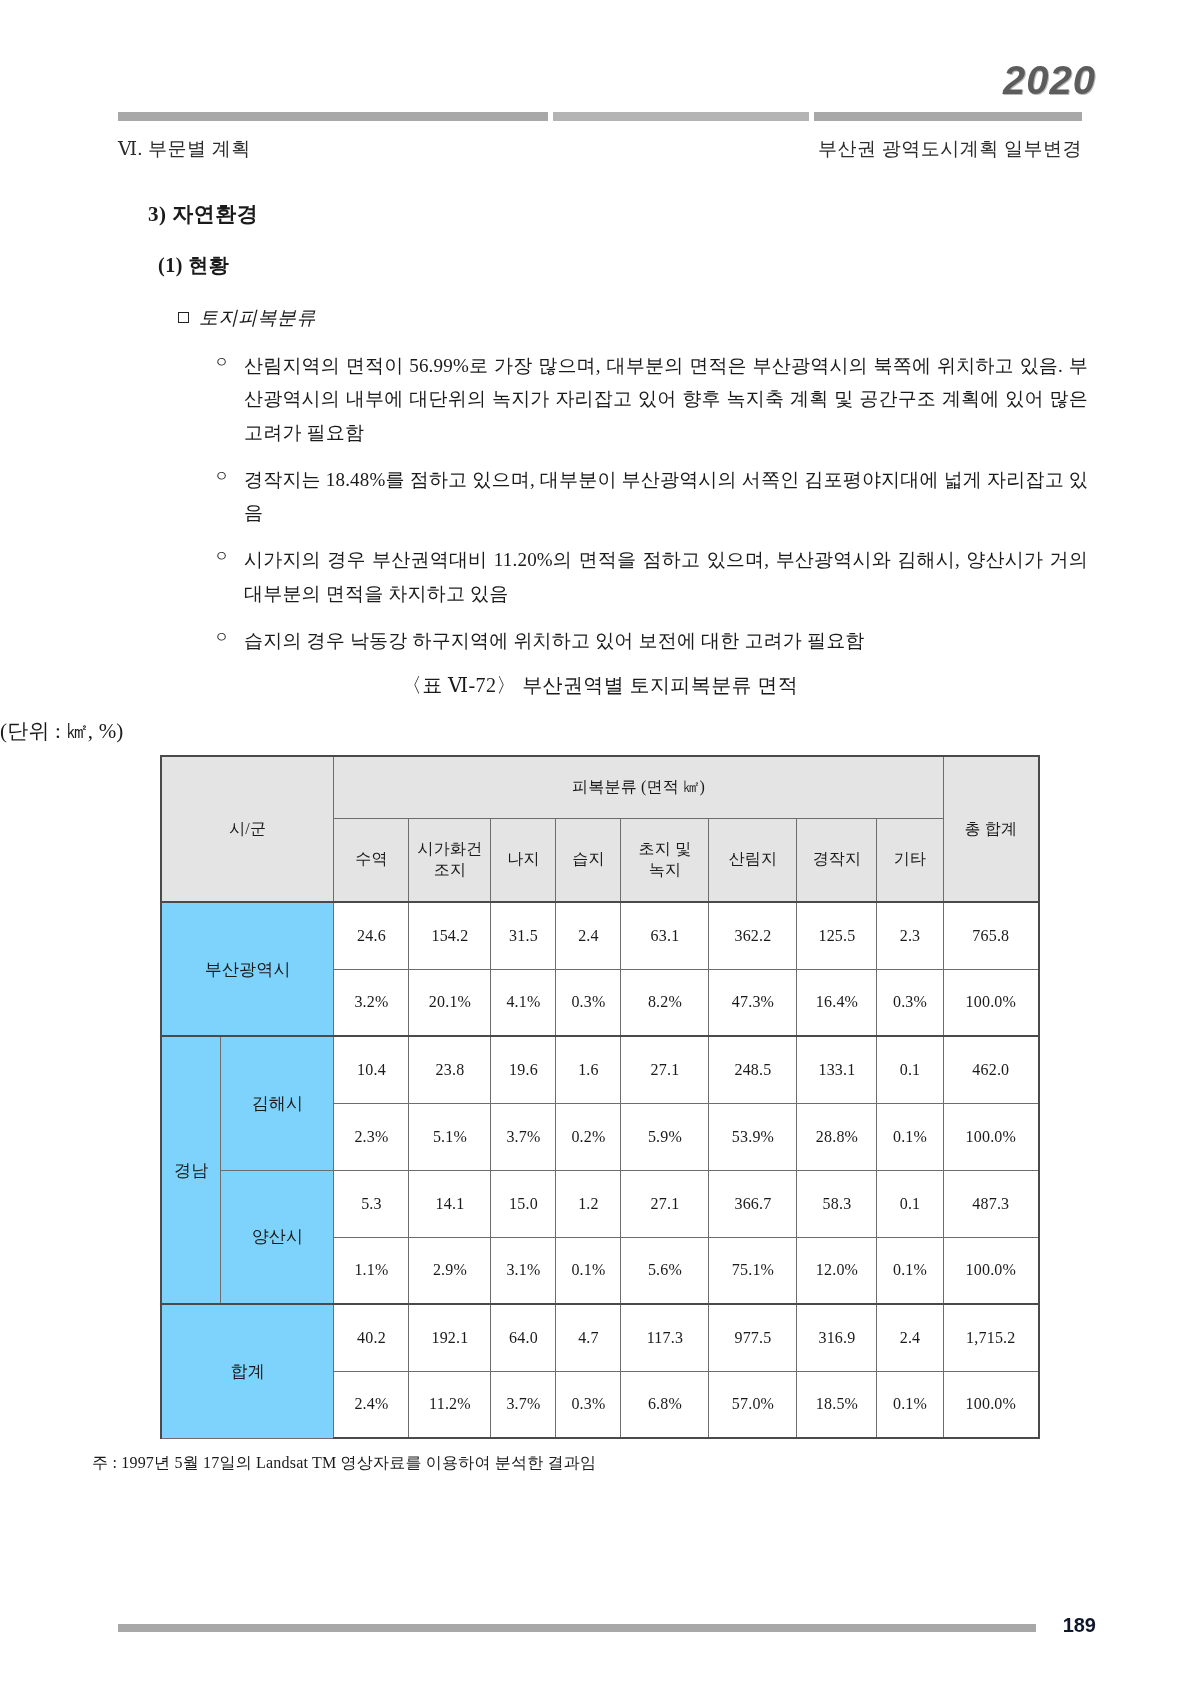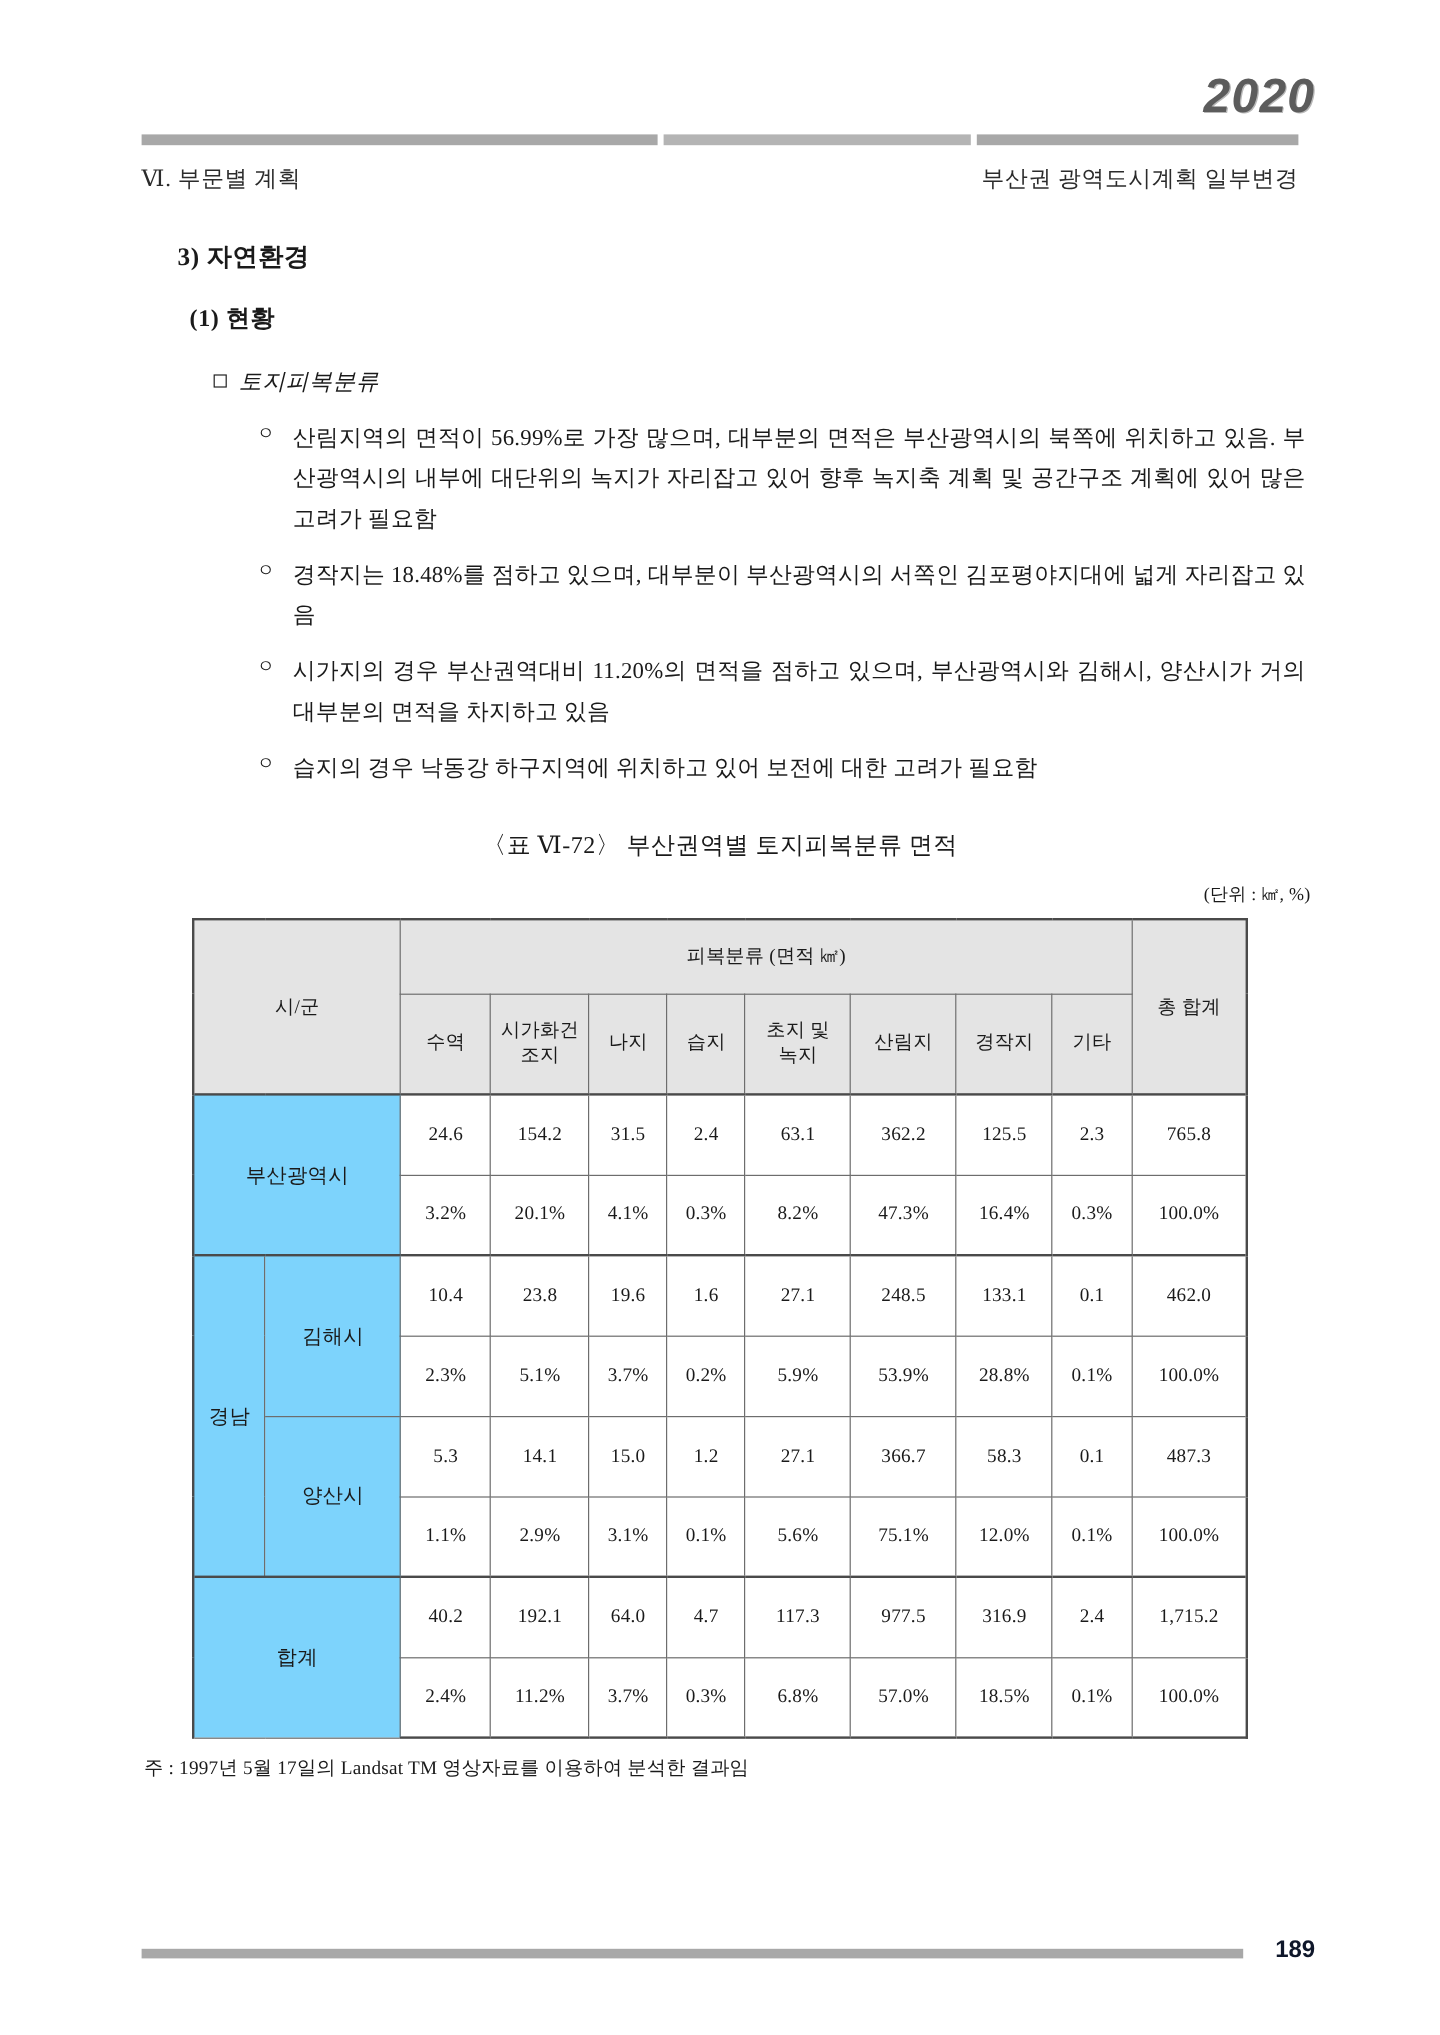--- a/index.html
+++ b/index.html
@@ -107,31 +107,30 @@
   }
   ul.bullets > li .marker {
     position: absolute;
     left: 214px;
     top: 0;
     font-size: 15px;
     line-height: 1.75;
   }
 
   
-  .table-block { margin-top: 34px; }
+  .table-block { margin-top: 15px; }
   .table-caption {
     text-align: center;
     font-size: 20px;
     letter-spacing: 0.4px;
     margin-bottom: 18px;
   }
   .unit-note {
-    text-align: right;
-    padding-right: 108px;
-    font-size: 15px;
+    padding-right: 80px;
+    font-size: 21px;
     margin-bottom: 10px;
     letter-spacing: 0.2px;
   }
   table.cover-table {
     border-collapse: collapse;
     margin: 0 auto;
     width: 812px;
     table-layout: fixed;
     background: #fff;
   }
@@ -155,21 +154,21 @@
   .thick-bot   { border-bottom: 2px solid #4a4a4a !important; }
   .thick-left  { border-left: 2px solid #4a4a4a !important; }
   .thick-right { border-right: 2px solid #4a4a4a !important; }
 
   td.val, td.pct { height: 67px; }
   th.grp { height: 62px; font-size: 17px; }
   th.col { height: 84px; line-height: 1.3; }
 
   .table-foot {
     margin: 14px 0 0 0;
-    padding-left: 120px;
+    padding-left: 92px;
     font-size: 16px;
     letter-spacing: 0.2px;
   }
 
   
   .page-footer {
     position: absolute;
     bottom: 54px;
     left: 0;
     width: 1200px;

